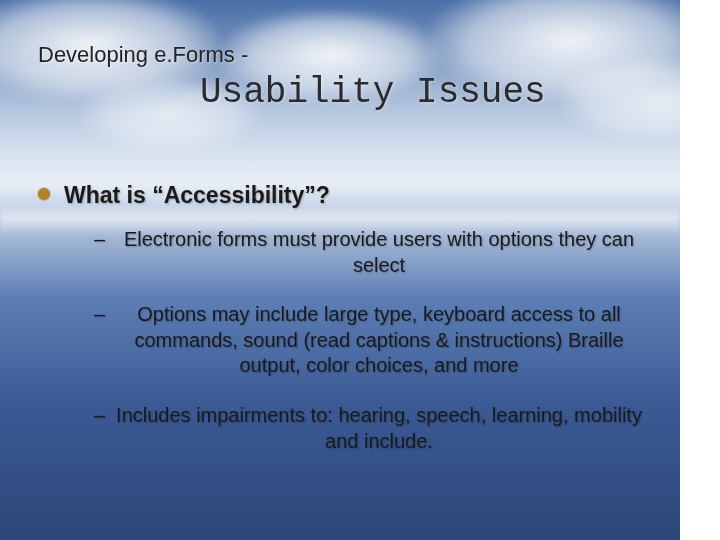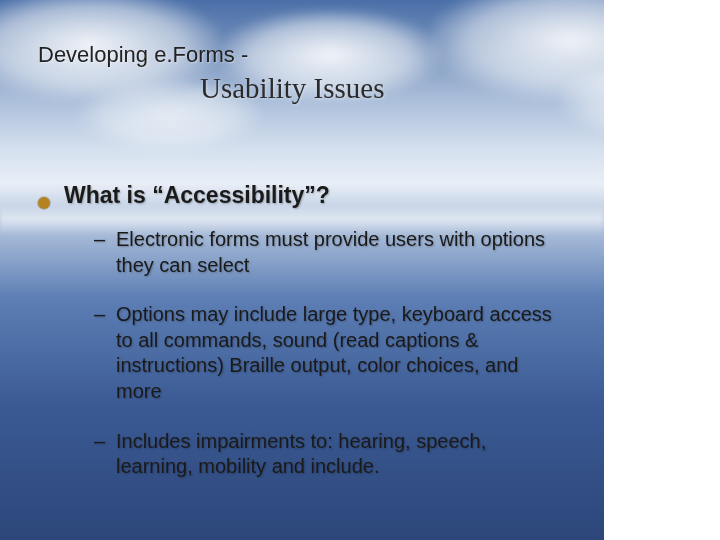--- a/index.html
+++ b/index.html
@@ -4,21 +4,21 @@
 <style>
   html, body {
     margin: 0;
     padding: 0;
     width: 720px;
     height: 540px;
     overflow: hidden;
     font-family: Verdana, Geneva, sans-serif;
   }
   .slide {
-    width: 604px;
+    width: 680px;
     height: 540px;
     position: relative;
     background:
       linear-gradient(to bottom,
         #4a6fa8 0%,
         #6e8cb8 8%,
         #a9bdd9 18%,
         #d6e1ef 28%,
         #e8eef6 34%,
         #c9d6e8 38%,
@@ -59,39 +59,39 @@
     left: 38px;
     top: 42px;
     font-size: 22px;
     color: #222;
     text-shadow: 1px 1px 2px rgba(255,255,255,.4);
   }
   .title {
     position: absolute;
     left: 200px;
     top: 72px;
-    font-family: Liberation Serif, serif;
-    font-size: 29px;
+    font-family: Liberation Mono, monospace;
+    font-size: 36px;
     color: #2b2b2b;
     text-shadow: 1px 1px 3px rgba(255,255,255,.35);
     text-align: right;
   }
 
   .body {
     position: absolute;
     left: 38px;
     right: 38px;
     top: 182px;
     color: #1a1a1a;
     text-shadow: 1px 1px 2px rgba(0,0,0,.25);
   }
 
   .l1 {
     display: flex;
-    align-items: flex-end;
+    align-items: flex-start;
     margin-bottom: 18px;
   }
   .l1 .dot {
     width: 12px;
     height: 12px;
     border-radius: 50%;
     background: #b4831d;
     margin-top: 6px;
     margin-right: 14px;
     flex: 0 0 auto;
@@ -110,20 +110,21 @@
     font-size: 20px;
     line-height: 1.28;
   }
   .l2 .dash {
     flex: 0 0 auto;
     width: 18px;
     margin-right: 4px;
   }
   .l2 .text {
     flex: 1 1 auto;
+    text-align: center;
   }
 </style>
 </head>
 <body>
 
 <div class="slide">
 
   <div class="cloud c1"></div>
   <div class="cloud c2"></div>
   <div class="cloud c3"></div>

